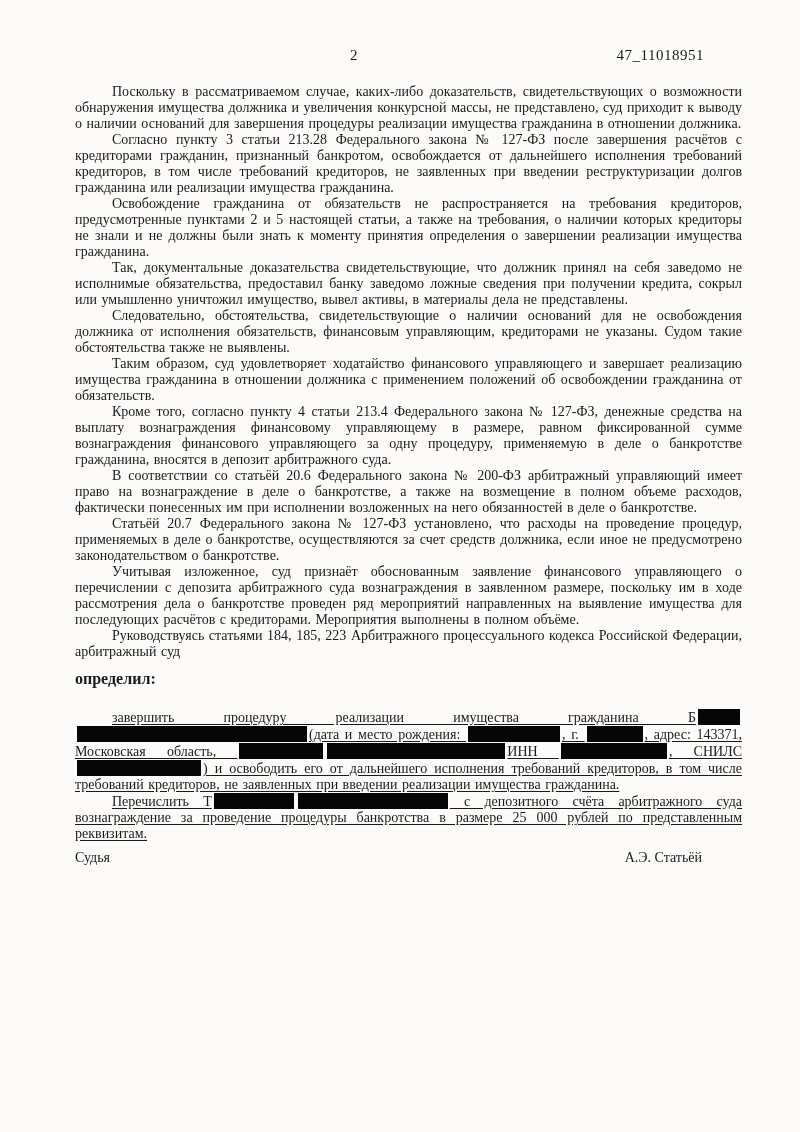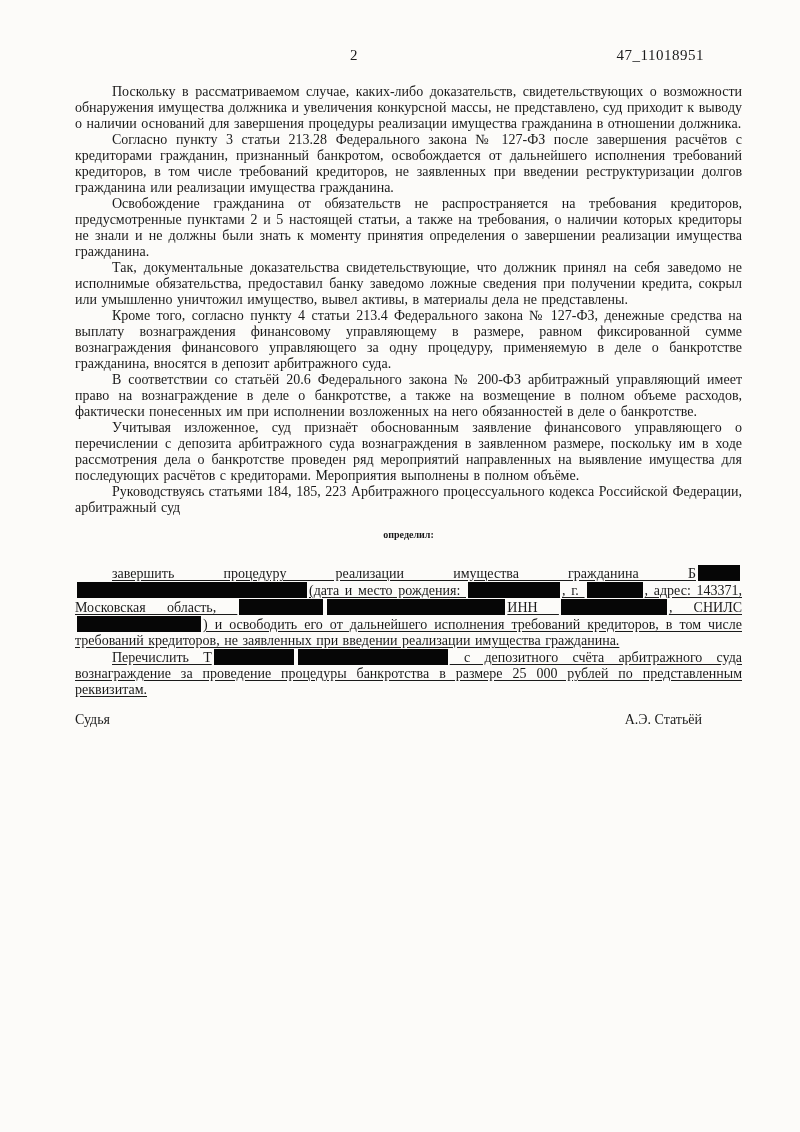--- a/index.html
+++ b/index.html
@@ -40,60 +40,62 @@
     text-align: justify;
     font-family: Liberation Serif, serif;
   }
   .doc p {
     margin: 0;
     text-indent: 37px;
     word-spacing: 1px;
   }
   .ruling-heading {
     margin: 11px 0 22px 0;
-    font-size: 10px;
+    font-size: 16px;
     font-weight: bold;
-    text-align: center;
     text-indent: 0;
   }
   .underlined {
     text-decoration: underline;
     text-underline-offset: 2px;
   }
   .redact {
     display: inline-block;
     background: #060606;
     height: 16px;
     vertical-align: -3px;
     margin: 0 2px;
   }
   .sig-row {
     display: flex;
     justify-content: space-between;
-    margin-top: 14px;
+    margin-top: 8px;
     padding-right: 40px;
     text-align: left;
   }
   .sig-row span { text-indent: 0; }
 </style>
 </head>
 <body>
 
 <div class="page">
 
   <span class="hdr-pagenum">2</span>
   <span class="hdr-case">47_11018951</span>
 
   <div class="doc">
     <p>Поскольку в рассматриваемом случае, каких-либо доказательств, свидетельствующих о возможности обнаружения имущества должника и увеличения конкурсной массы, не представлено, суд приходит к выводу о наличии оснований для завершения процедуры реализации имущества гражданина в отношении должника.</p>
     <p>Согласно пункту 3 статьи 213.28 Федерального закона № 127-ФЗ после завершения расчётов с кредиторами гражданин, признанный банкротом, освобождается от дальнейшего исполнения требований кредиторов, в том числе требований кредиторов, не заявленных при введении реструктуризации долгов гражданина или реализации имущества гражданина.</p>
     <p>Освобождение гражданина от обязательств не распространяется на требования кредиторов, предусмотренные пунктами 2 и 5 настоящей статьи, а также на требования, о наличии которых кредиторы не знали и не должны были знать к моменту принятия определения о завершении реализации имущества гражданина.</p>
     <p>Так, документальные доказательства свидетельствующие, что должник принял на себя заведомо не исполнимые обязательства, предоставил банку заведомо ложные сведения при получении кредита, сокрыл или умышленно уничтожил имущество, вывел активы, в материалы дела не представлены.</p>
+    <p>Следовательно, обстоятельства, свидетельствующие о наличии оснований для не освобождения должника от исполнения обязательств, финансовым управляющим, кредиторами не указаны. Судом такие обстоятельства также не выявлены.</p>
+    <p>Таким образом, суд удовлетворяет ходатайство финансового управляющего и завершает реализацию имущества гражданина в отношении должника с применением положений об освобождении гражданина от обязательств.</p>
     <p>Кроме того, согласно пункту 4 статьи 213.4 Федерального закона № 127-ФЗ, денежные средства на выплату вознаграждения финансовому управляющему в размере, равном фиксированной сумме вознаграждения финансового управляющего за одну процедуру, применяемую в деле о банкротстве гражданина, вносятся в депозит арбитражного суда.</p>
     <p>В соответствии со статьёй 20.6 Федерального закона № 200-ФЗ арбитражный управляющий имеет право на вознаграждение в деле о банкротстве, а также на возмещение в полном объеме расходов, фактически понесенных им при исполнении возложенных на него обязанностей в деле о банкротстве.</p>
+    <p>Статьёй 20.7 Федерального закона № 127-ФЗ установлено, что расходы на проведение процедур, применяемых в деле о банкротстве, осуществляются за счет средств должника, если иное не предусмотрено законодательством о банкротстве.</p>
     <p>Учитывая изложенное, суд признаёт обоснованным заявление финансового управляющего о перечислении с депозита арбитражного суда вознаграждения в заявленном размере, поскольку им в ходе рассмотрения дела о банкротстве проведен ряд мероприятий направленных на выявление имущества для последующих расчётов с кредиторами. Мероприятия выполнены в полном объёме.</p>
     <p>Руководствуясь статьями 184, 185, 223 Арбитражного процессуального кодекса Российской Федерации, арбитражный суд</p>
 
     <h3 class="ruling-heading">определил:</h3>
 
     <p class="underlined"><span>завершить процедуру реализации имущества гражданина Б</span><span class="redact" style="width:42px"></span><span class="redact" style="width:230px"></span><span>(дата и место рождения: </span><span class="redact" style="width:92px"></span><span>, г. </span><span class="redact" style="width:56px"></span><span>, адрес: 143371, Московская область, </span><span class="redact" style="width:84px"></span><span class="redact" style="width:178px"></span><span>ИНН </span><span class="redact" style="width:106px"></span><span>, СНИЛС </span><span class="redact" style="width:124px"></span><span>) и освободить его от дальнейшего исполнения требований кредиторов, в том числе требований кредиторов, не заявленных при введении реализации имущества гражданина.</span></p>
 
     <p class="underlined"><span>Перечислить Т</span><span class="redact" style="width:80px"></span><span class="redact" style="width:150px"></span><span> с депозитного счёта арбитражного суда вознаграждение за проведение процедуры банкротства в размере 25 000 рублей по представленным реквизитам.</span></p>
 
 

